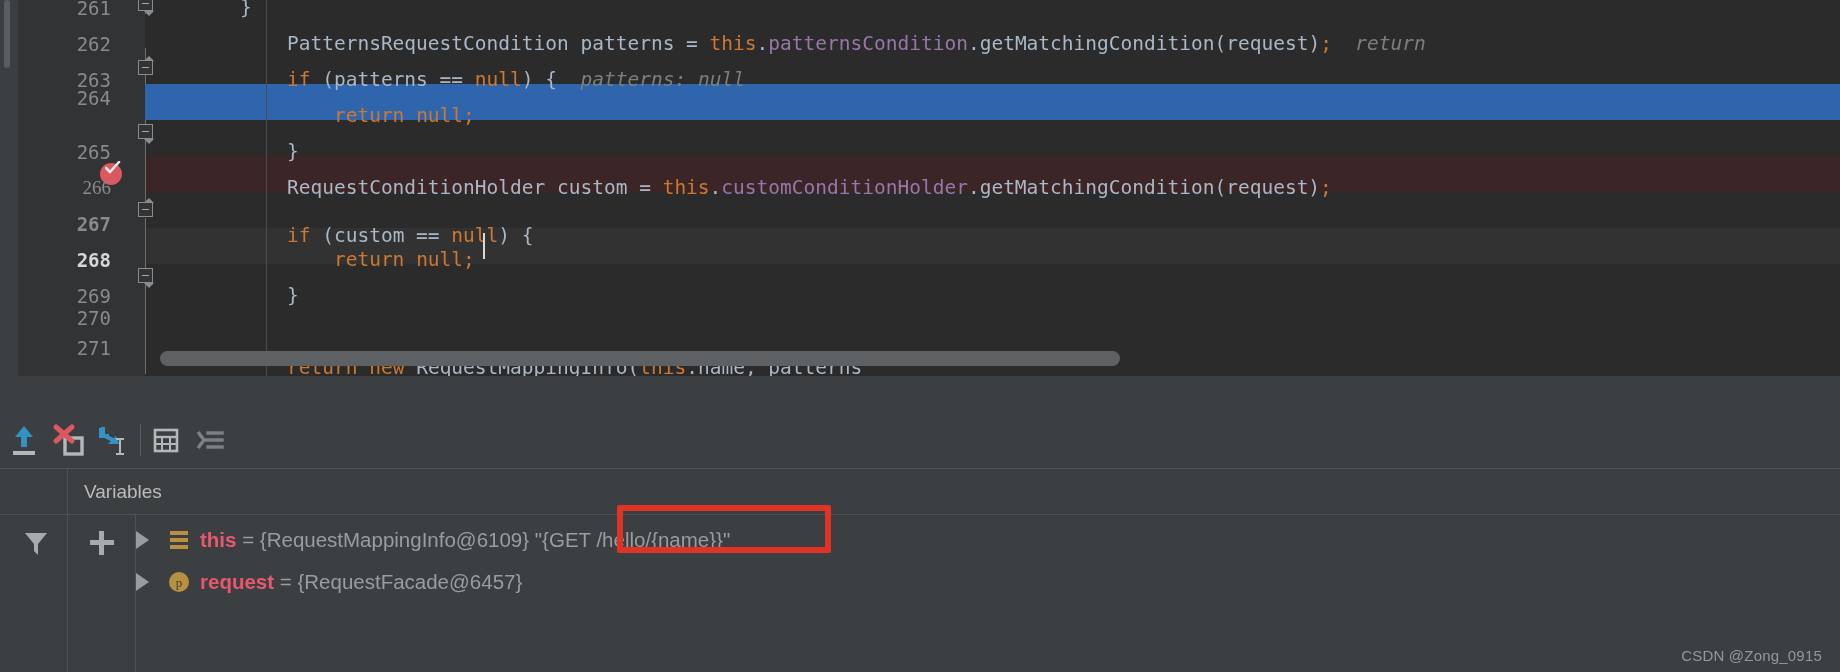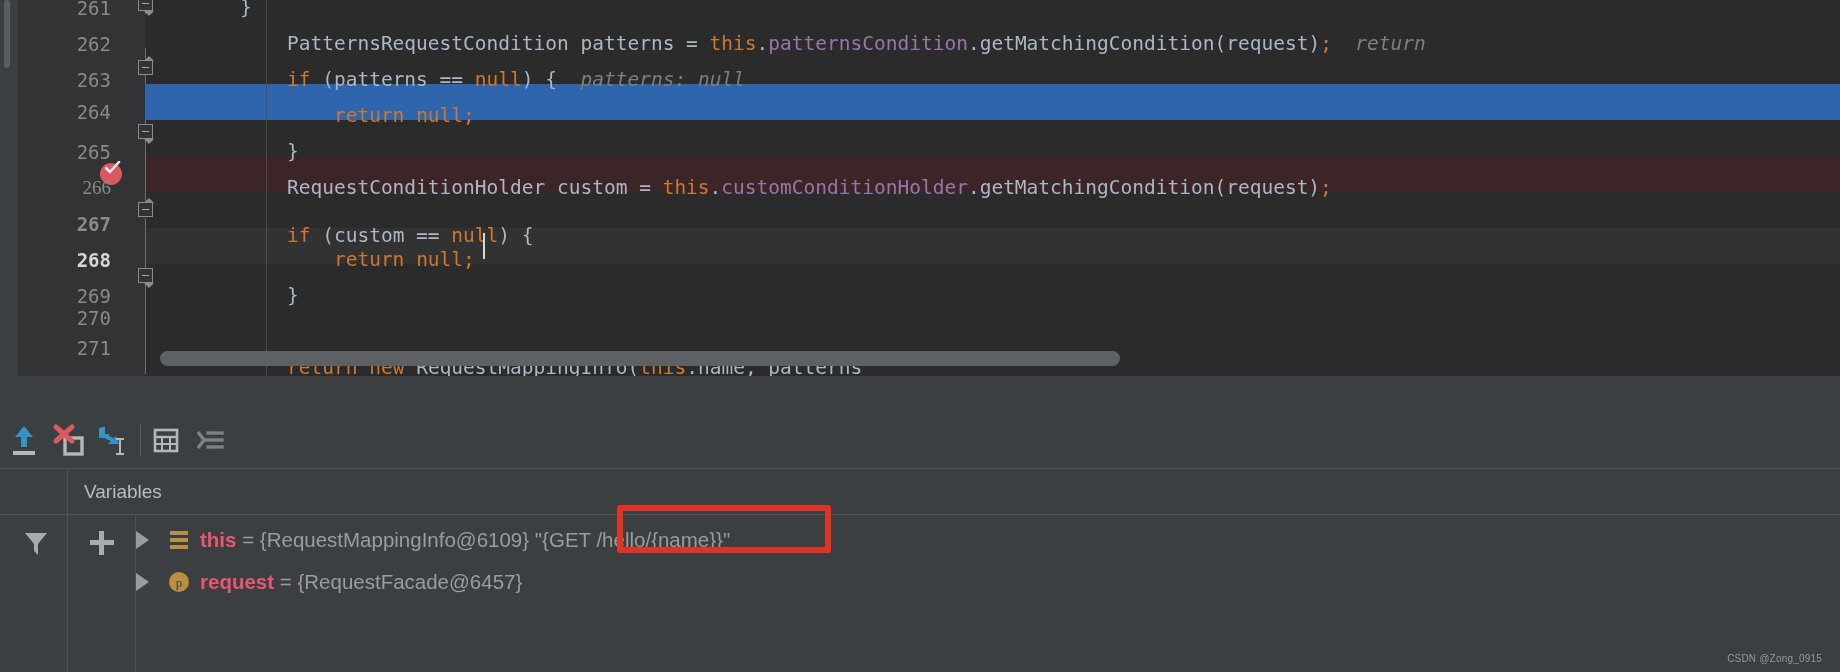--- a/index.html
+++ b/index.html
@@ -178,21 +178,21 @@
 
   .redbox {
     position: absolute;
     border: 6px solid #e03323;
     border-radius: 2px;
     pointer-events: none;
   }
 
   .watermark {
     position: absolute; right: 18px; bottom: 8px;
-    font-size: 10px; color: #93989b; letter-spacing: .2px;
+    font-size: 15px; color: #93989b; letter-spacing: .2px;
   }
 </style>
 </head>
 <body>
 
 <div class="editor">
 
   <div class="editor-rail">
     <div class="editor-rail-thumb"></div>
   </div>
@@ -226,21 +226,21 @@
 
   <div class="indent-guide" style="left:266px; top:0px;  height:376px"></div>
 
   <div id="lines-host">
       <div class="ln" style="top: -10px;">261</div>
       <div class="code" style="top: -10px;"><span class="pl">}</span></div>
       <div class="ln" style="top: 26px;">262</div>
       <div class="code" style="top: 26px;"><span class="pl">    PatternsRequestCondition patterns = </span><span class="kw">this</span><span class="pl">.</span><span class="fld">patternsCondition</span><span class="pl">.getMatchingCondition(request)</span><span class="sem">;</span><span class="hint">  return</span></div>
       <div class="ln" style="top: 62px;">263</div>
       <div class="code" style="top: 62px;"><span class="pl">    </span><span class="kw">if</span><span class="pl"> (patterns == </span><span class="kw">null</span><span class="pl">) {</span><span class="hint">  patterns: null</span></div>
-      <div class="ln" style="top: 94px;">264</div>
+      <div class="ln" style="top: 80px;">264</div>
       <div class="code" style="top: 98px;"><span class="pl">        </span><span class="kw">return</span><span class="pl"> </span><span class="kw">null</span><span class="sem">;</span></div>
       <div class="ln" style="top: 134px;">265</div>
       <div class="code" style="top: 134px;"><span class="pl">    }</span></div>
       <div class="ln" style="top: 170px; font-family: Liberation Serif, serif;">266</div>
       <div class="code" style="top: 170px;"><span class="pl">    RequestConditionHolder custom = </span><span class="kw">this</span><span class="pl">.</span><span class="fld">customConditionHolder</span><span class="pl">.getMatchingCondition(request)</span><span class="sem">;</span></div>
       <div class="ln" style="top: 206px; font-weight: bold;">267</div>
       <div class="code" style="top: 206px; margin-top: 12px;"><span class="pl">    </span><span class="kw">if</span><span class="pl"> (custom == </span><span class="kw">null</span><span class="pl">) {</span></div>
       <div class="ln current" style="top: 242px;">268</div>
       <div class="code" style="top: 242px;"><span class="pl">        </span><span class="kw">return</span><span class="pl"> </span><span class="kw">null</span><span class="sem">;</span></div>
       <div class="ln" style="top: 278px;">269</div>

